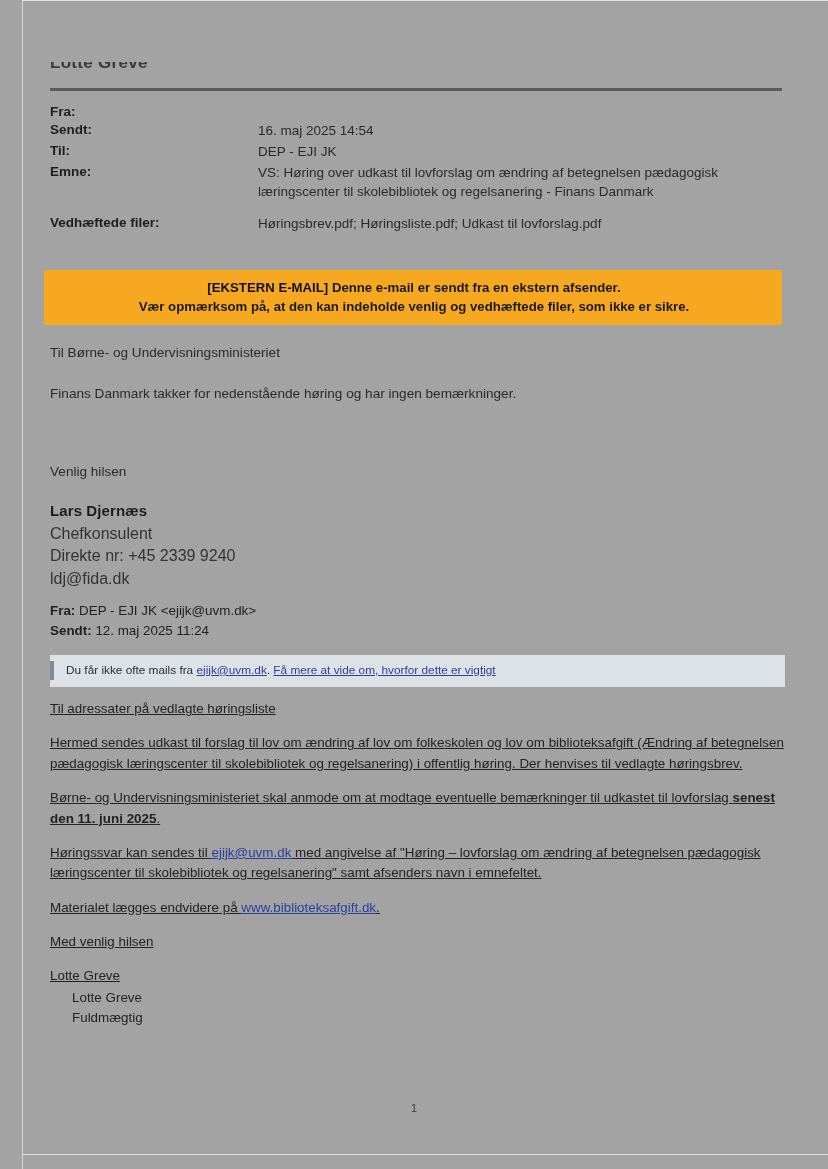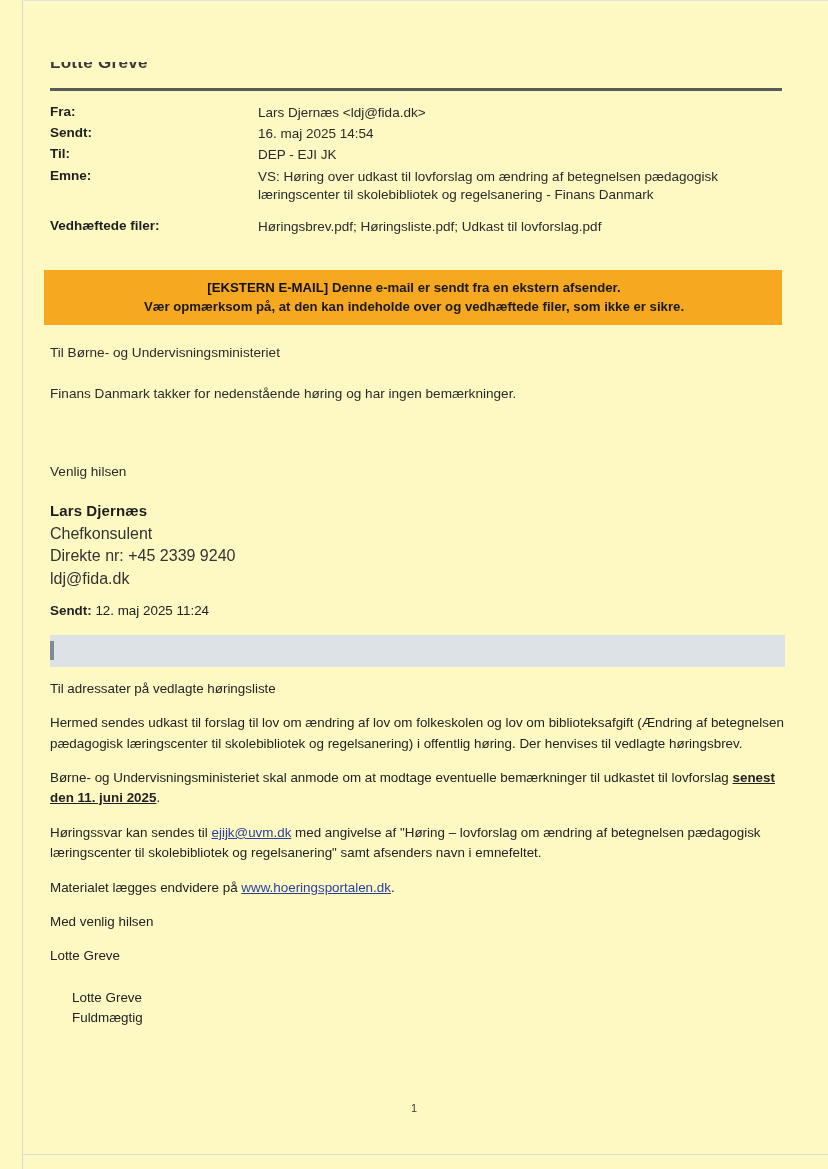--- a/index.html
+++ b/index.html
@@ -13,21 +13,21 @@
     font-family: "Liberation Sans", sans-serif;
     color: #1a1a1a;
     position: relative;
     overflow: hidden;
   }
   .page {
     position: absolute;
     left: 0; top: 0;
     width: 828px;
     height: 1169px;
-    background: #fef9c3;
+    background: #a3a3a3;
   }
   
   .scan-edge-left {
     position: absolute;
     left: 22px; top: 0; width: 1px; height: 1169px;
     background: #d8d8d4;
   }
   .scan-edge-top {
     position: absolute;
     left: 22px; top: 0; width: 806px; height: 1px;
@@ -167,21 +167,21 @@
     color: #2b3f9e;
     text-decoration: underline;
   }
 
   .q-body {
     margin-top: 12px;
     font-size: 13.4px;
     line-height: 1.52;
     color: #232323;
   }
-  .q-body p { margin: 0 0 14px 0; }
+  .q-body p { margin: 0 0 14px 0; text-decoration: underline; }
   .q-body a {
     color: #2b3f9e;
     text-decoration: underline;
   }
   .q-body u { text-decoration: underline; }
   .q-body b { font-weight: bold; }
 
   .tail {
     position: absolute;
     left: 72px;
@@ -212,21 +212,20 @@
 
   <div class="clipped-header">
     <span>Lotte Greve</span>
   </div>
 
   <div class="rule"></div>
 
   <div class="fields">
     <div class="field-row">
       <div class="field-label">Fra:</div>
-      <div class="field-value">Lars Djernæs &lt;ldj@fida.dk&gt;</div>
     </div>
     <div class="field-row">
       <div class="field-label">Sendt:</div>
       <div class="field-value">16. maj 2025 14:54</div>
     </div>
     <div class="field-row">
       <div class="field-label">Til:</div>
       <div class="field-value">DEP - EJI JK</div>
     </div>
     <div class="field-row">
@@ -234,54 +233,56 @@
       <div class="field-value">VS: Høring over udkast til lovforslag om ændring af betegnelsen pædagogisk læringscenter til skolebibliotek og regelsanering - Finans Danmark</div>
     </div>
     <div class="field-row attachments">
       <div class="field-label">Vedhæftede filer:</div>
       <div class="field-value">Høringsbrev.pdf; Høringsliste.pdf; Udkast til lovforslag.pdf</div>
     </div>
   </div>
 
   <div class="banner">
     <div><span class="tag">[EKSTERN E-MAIL]</span><span> Denne e-mail er sendt fra en ekstern afsender.</span></div>
-    <div>Vær opmærksom på, at den kan indeholde over og vedhæftede filer, som ikke er sikre.</div>
+    <div>Vær opmærksom på, at den kan indeholde venlig og vedhæftede filer, som ikke er sikre.</div>
   </div>
 
   <div class="body-area">
 
     <div class="b-line">Til Børne- og Undervisningsministeriet</div>
     <div class="gap-18"></div>
     <div class="b-line">Finans Danmark takker for nedenstående høring og har ingen bemærkninger.</div>
     <div class="gap-36"></div>
     <div class="gap-18"></div>
     <div class="b-line">Venlig hilsen</div>
     <div class="gap-18"></div>
 
     <div class="sig-name">Lars Djernæs</div>
     <div class="sig-line">Chefkonsulent</div>
     <div class="sig-line">Direkte nr: +45 2339 9240</div>
     <div class="sig-line">ldj@fida.dk</div>
 
     <div class="gap-10"></div>
 
     <div class="quoted-head">
+      <div><b>Fra:</b><span> DEP - EJI JK &lt;ejijk@uvm.dk&gt;</span></div>
       <div><b>Sendt:</b><span> 12. maj 2025 11:24</span></div>
     </div>
 
     <div class="infobar">
       <div class="bar"></div>
+      <div><span>Du får ikke ofte mails fra </span><a href="#">ejijk@uvm.dk</a><span>. </span><a href="#">Få mere at vide om, hvorfor dette er vigtigt</a></div>
     </div>
 
     <div class="q-body">
       <p>Til adressater på vedlagte høringsliste</p>
       <p>Hermed sendes udkast til forslag til lov om ændring af lov om folkeskolen og lov om biblioteksafgift (Ændring af betegnelsen pædagogisk læringscenter til skolebibliotek og regelsanering) i offentlig høring. Der henvises til vedlagte høringsbrev.</p>
       <p><span>Børne- og Undervisningsministeriet skal anmode om at modtage eventuelle bemærkninger til udkastet til lovforslag </span><b><u>senest den 11. juni 2025</u></b><span>.</span></p>
       <p><span>Høringssvar kan sendes til </span><a href="#">ejijk@uvm.dk</a><span> med angivelse af "Høring – lovforslag om ændring af betegnelsen pædagogisk læringscenter til skolebibliotek og regelsanering" samt afsenders navn i emnefeltet.</span></p>
-      <p><span>Materialet lægges endvidere på </span><a href="#">www.hoeringsportalen.dk</a><span>.</span></p>
+      <p><span>Materialet lægges endvidere på </span><a href="#">www.biblioteksafgift.dk</a><span>.</span></p>
       <p>Med venlig hilsen</p>
       <p>Lotte Greve</p>
     </div>
   </div>
 
   <div class="tail">
     <div>Lotte Greve</div>
     <div>Fuldmægtig</div>
   </div>
 

